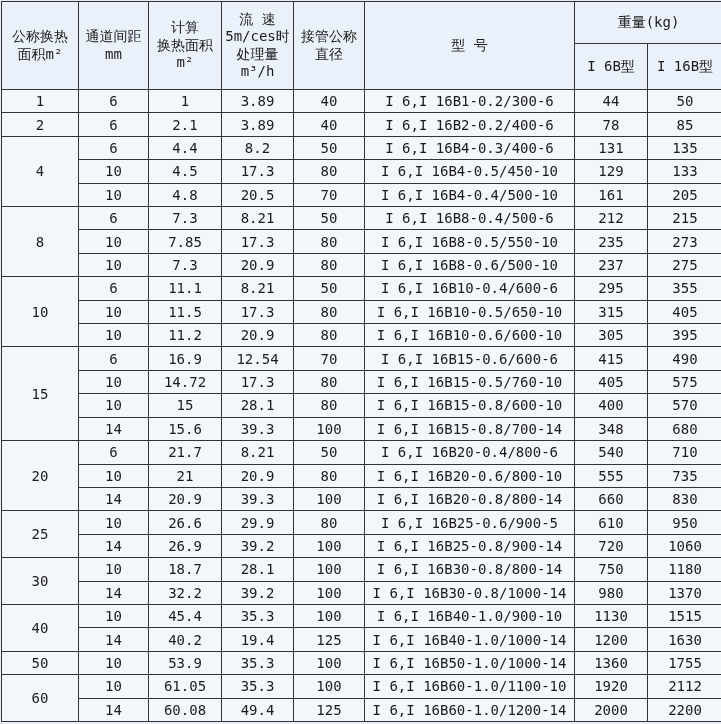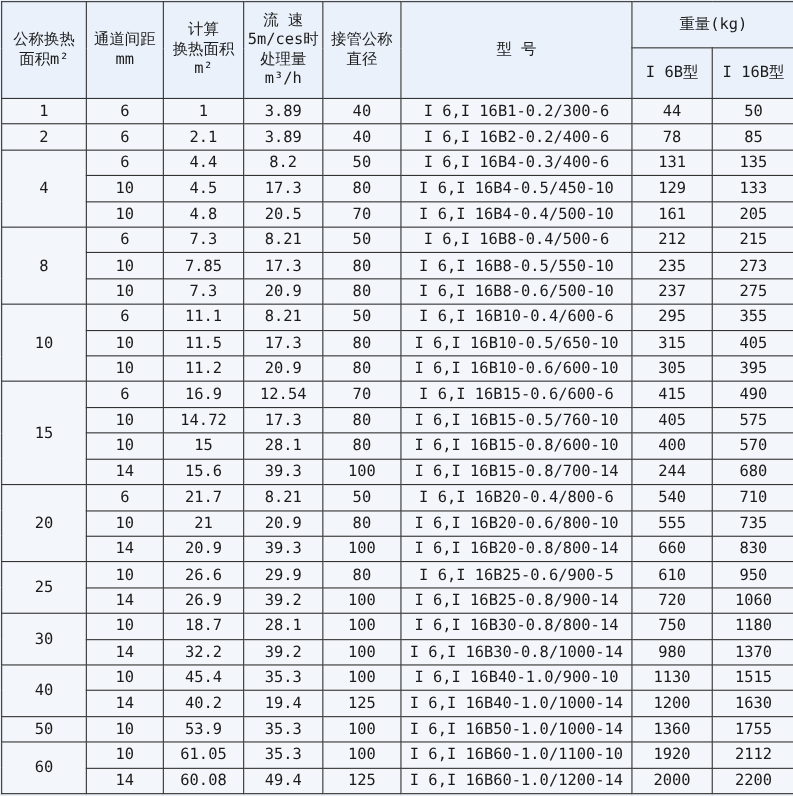--- a/index.html
+++ b/index.html
@@ -230,21 +230,21 @@
           <td class="c-model">I 6,I 16B15-0.8/600-10</td>
           <td>400</td>
           <td>570</td>
         </tr>
         <tr>
           <td>14</td>
           <td>15.6</td>
           <td>39.3</td>
           <td>100</td>
           <td class="c-model">I 6,I 16B15-0.8/700-14</td>
-          <td>244</td>
+          <td>348</td>
           <td>680</td>
         </tr>
         <tr>
           <td rowspan="3">20</td>
           <td>6</td>
           <td>21.7</td>
           <td>8.21</td>
           <td>50</td>
           <td class="c-model">I 6,I 16B20-0.4/800-6</td>
           <td>540</td>

